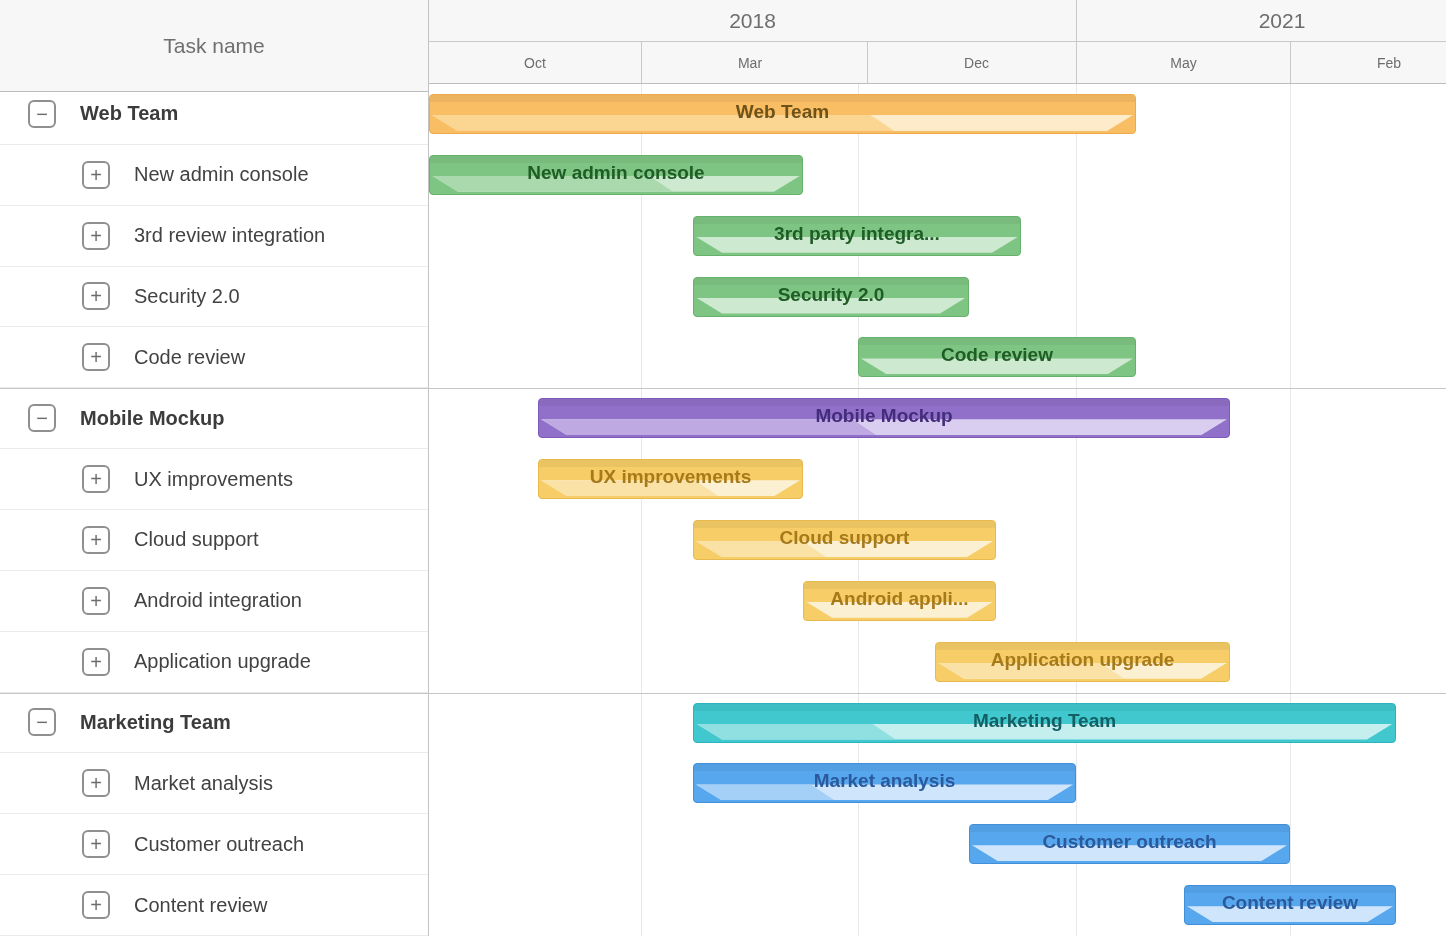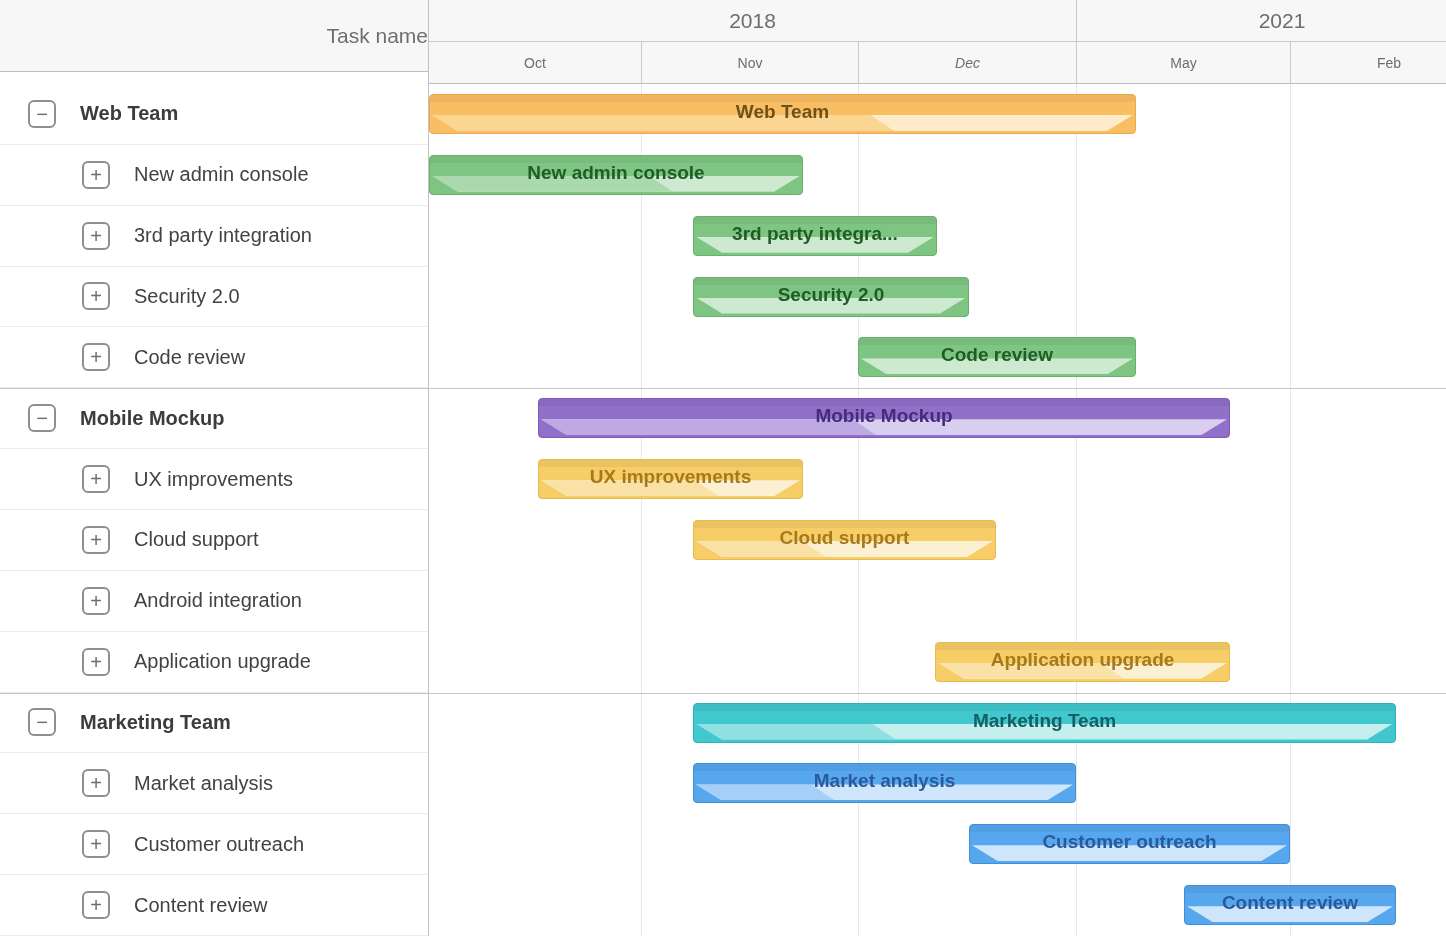--- a/index.html
+++ b/index.html
@@ -8,23 +8,23 @@
     position:relative; width:1446px; height:936px; overflow:hidden;
     font-family:"Liberation Sans", sans-serif; background:#ffffff;
     -webkit-font-smoothing:antialiased;
   }
   
   .grid-panel {
     position:absolute; left:0; top:0; width:429px; height:100%;
     border-right:1px solid #c3c3c3; background:#ffffff; z-index:2;
   }
   .grid-header {
-    position:absolute; left:0; top:0; width:100%; height:72px;
+    position:absolute; left:0; top:0; width:100%; height:92px;
     background:#f7f7f7; border-bottom:1px solid #bdbdbd;
-    display:flex; align-items:center; justify-content:flex-end;
+    display:flex; align-items:center; justify-content:center;
     color:#6f6f6f; font-size:21px;
   }
   .grid-body { position:absolute; left:0; top:84px; right:0; bottom:0; }
   .grid-row {
     position:absolute; left:0; width:100%;
     display:flex; align-items:center;
     border-bottom:1px solid #ebebeb; background:transparent;
   }
   .toggle {
     flex:0 0 auto; width:28px; height:28px; margin-right:24px;
@@ -81,22 +81,22 @@
 <div class="app">
 
   <div class="tl-panel">
     <div class="tl-header">
       <div>
           <div class="year-cell" style="left: 0px; width: 647px;">2018</div>
           <div class="year-cell cell-sep" style="left: 647px; width: 411px;">2021</div>
         </div>
       <div>
           <div class="month-cell" style="left: 0px; width: 212px;">Oct</div>
-          <div class="month-cell cell-sep" style="left: 212px; width: 217px;">Nov</div>
-          <div class="month-cell cell-sep" style="left: 429px; width: 218px; font-style: italic;">Dec</div>
+          <div class="month-cell cell-sep" style="left: 212px; width: 217px;">Mar</div>
+          <div class="month-cell cell-sep" style="left: 438px; width: 218px;">Dec</div>
           <div class="month-cell cell-sep" style="left: 647px; width: 214px;">May</div>
           <div class="month-cell cell-sep" style="left: 861px; width: 197px;">Feb</div>
         </div>
     </div>
     <div class="tl-body">
         <div class="vline" style="left: 212px;"></div>
         <div class="vline" style="left: 429px;"></div>
         <div class="vline" style="left: 647px;"></div>
         <div class="vline" style="left: 861px;"></div>
         <div class="bar" style="left: 0px; width: 707px; top: 10px; background: rgb(249, 190, 99); border: 1px solid rgb(237, 169, 76);">
@@ -104,21 +104,21 @@
             <div class="bar-progress" style="width: 462.34px; background: rgb(251, 214, 147);"></div>
           </div>
           <span class="bar-label" style="color: rgb(109, 82, 26);">Web Team</span>
         </div>
         <div class="bar" style="left: 0px; width: 374px; top: 70.8571px; background: rgb(126, 197, 131); border: 1px solid rgb(102, 178, 108);">
           <div class="bar-strip" style="background: rgb(205, 233, 207);">
             <div class="bar-progress" style="width: 240.92px; background: rgb(169, 217, 172);"></div>
           </div>
           <span class="bar-label" style="color: rgb(31, 92, 38);">New admin console</span>
         </div>
-        <div class="bar" style="left: 264px; width: 244px; top: 131.714px; background: rgb(126, 197, 131); border: 1px solid rgb(102, 178, 108);">
+        <div class="bar" style="left: 264px; width: 328px; top: 131.714px; background: rgb(126, 197, 131); border: 1px solid rgb(102, 178, 108);">
           <div class="bar-strip" style="background: rgb(205, 233, 207);"></div>
           <span class="bar-label" style="color: rgb(31, 92, 38);">3rd party integra...</span>
         </div>
         <div class="bar" style="left: 264px; width: 276px; top: 192.571px; background: rgb(126, 197, 131); border: 1px solid rgb(102, 178, 108);">
           <div class="bar-strip" style="background: rgb(205, 233, 207);"></div>
           <span class="bar-label" style="color: rgb(31, 92, 38);">Security 2.0</span>
         </div>
         <div class="bar" style="left: 429px; width: 278px; top: 253.429px; background: rgb(126, 197, 131); border: 1px solid rgb(102, 178, 108);">
           <div class="bar-strip" style="background: rgb(205, 233, 207);"></div>
           <span class="bar-label" style="color: rgb(31, 92, 38);">Code review</span>
@@ -133,20 +133,24 @@
           <div class="bar-strip" style="background: rgb(252, 240, 211);">
             <div class="bar-progress" style="width: 177.7px; background: rgb(250, 226, 166);"></div>
           </div>
           <span class="bar-label" style="color: rgb(166, 121, 27);">UX improvements</span>
         </div>
         <div class="bar" style="left: 264px; width: 303px; top: 436px; background: rgb(246, 205, 103); border: 1px solid rgb(232, 185, 78);">
           <div class="bar-strip" style="background: rgb(252, 240, 211);">
             <div class="bar-progress" style="width: 130.05px; background: rgb(250, 226, 166);"></div>
           </div>
           <span class="bar-label" style="color: rgb(166, 121, 27);">Cloud support</span>
+        </div>
+        <div class="bar" style="left: 374px; width: 193px; top: 496.857px; background: rgb(246, 205, 103); border: 1px solid rgb(232, 185, 78);">
+          <div class="bar-strip" style="background: rgb(252, 240, 211);"></div>
+          <span class="bar-label" style="color: rgb(166, 121, 27);">Android appli...</span>
         </div>
         <div class="bar" style="left: 506px; width: 295px; top: 557.714px; background: rgb(246, 205, 103); border: 1px solid rgb(232, 185, 78);">
           <div class="bar-strip" style="background: rgb(252, 240, 211);">
             <div class="bar-progress" style="width: 186.25px; background: rgb(250, 226, 166);"></div>
           </div>
           <span class="bar-label" style="color: rgb(166, 121, 27);">Application upgrade</span>
         </div>
         <div class="bar" style="left: 264px; width: 703px; top: 618.571px; background: rgb(64, 200, 206); border: 1px solid rgb(43, 180, 187);">
           <div class="bar-strip" style="background: rgb(197, 239, 239);">
             <div class="bar-progress" style="width: 199.75px; background: rgb(144, 224, 226);"></div>
@@ -184,21 +188,21 @@
         <div class="grid-row" style="top: 60.8571px; height: 60.8571px; padding-left: 82px;">
           <div class="toggle">
             <span>+</span>
           </div>
           <span class="task-name">New admin console</span>
         </div>
         <div class="grid-row" style="top: 121.714px; height: 60.8571px; padding-left: 82px;">
           <div class="toggle">
             <span>+</span>
           </div>
-          <span class="task-name">3rd party integration</span>
+          <span class="task-name">3rd review integration</span>
         </div>
         <div class="grid-row" style="top: 182.571px; height: 60.8571px; padding-left: 82px;">
           <div class="toggle">
             <span>+</span>
           </div>
           <span class="task-name">Security 2.0</span>
         </div>
         <div class="grid-row" style="top: 243.429px; height: 60.8571px; padding-left: 82px;">
           <div class="toggle">
             <span>+</span>

